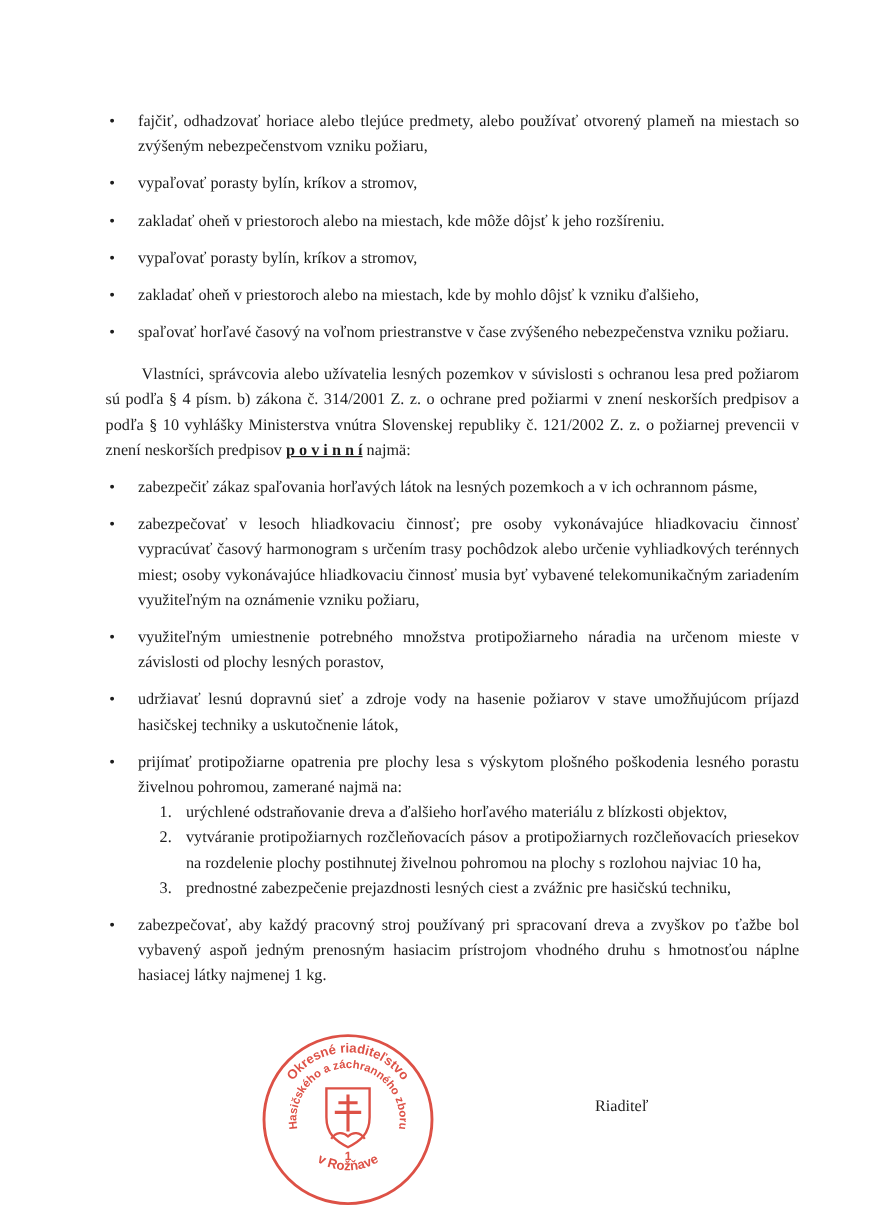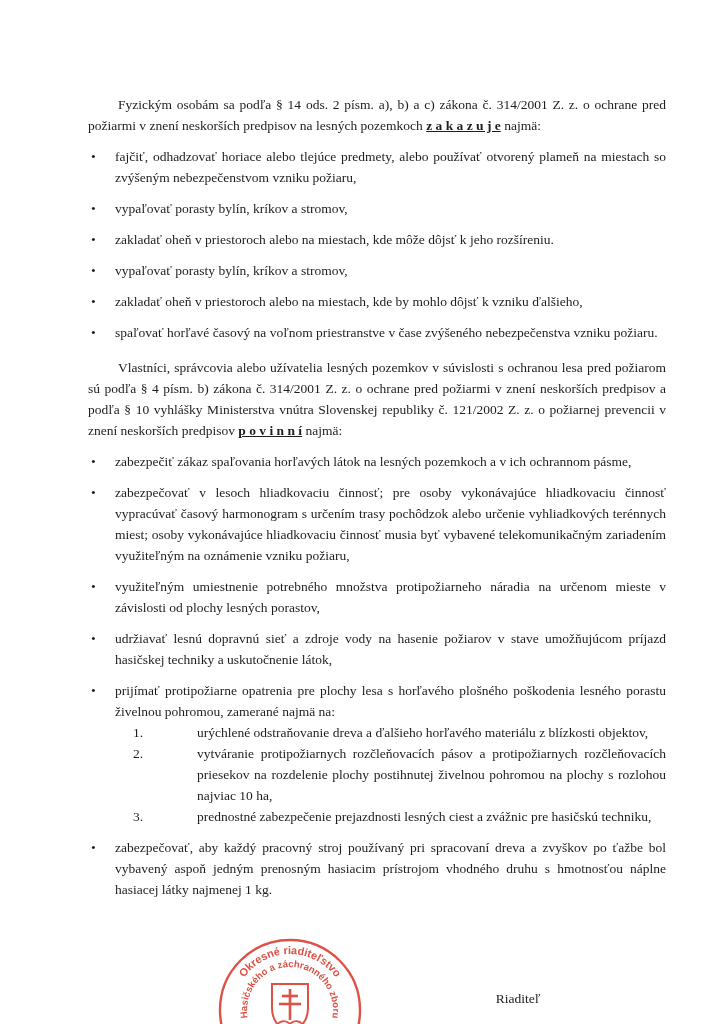--- a/index.html
+++ b/index.html
@@ -38,21 +38,21 @@
     flex: 1;
     text-align: justify;
   }
   .numbered { margin: 0 0 0 18px; }
   .numrow { display: flex; }
   .numrow .nmark {
     width: 22px;
     flex-shrink: 0;
     text-align: left;
   }
-  .numrow .ntext { flex: 1; text-align: justify; margin-left: 42px; }
+  .numrow .ntext { flex: 1; text-align: justify; }
 
   .footer { position: relative; height: 230px; margin-top: 16px; }
 
   .stamp {
     position: absolute;
     left: 126px; top: 16px;
     width: 152px; height: 156px;
   }
   .sig-block {
     position: absolute;
@@ -60,21 +60,20 @@
     width: 352px;
     text-align: center;
     line-height: 21.5px;
   }
 </style>
 </head>
 <body>
 
 <div class="page">
 
-  <p class="para"><span>Fyzickým osobám sa podľa § 14 ods. 2  písm. a), b) a c) zákona č. 314/2001 Z. z. o ochrane pred požiarmi v znení neskorších predpisov na lesných pozemkoch </span><span class="kw">z a k a z u j e</span><span>  najmä:</span></p>
 
   <div class="bullets">
     <div class="bullet">
       <span class="marker">•</span>
       <span class="btext">fajčiť, odhadzovať horiace alebo tlejúce predmety, alebo používať otvorený plameň na miestach so zvýšeným nebezpečenstvom vzniku požiaru,</span>
     </div>
     <div class="bullet">
       <span class="marker">•</span>
       <span class="btext">vypaľovať porasty bylín, kríkov a stromov,</span>
     </div>
@@ -116,21 +115,21 @@
       <span class="btext">využiteľným umiestnenie potrebného množstva protipožiarneho náradia na určenom mieste v závislosti od plochy lesných porastov,</span>
     </div>
     <div class="bullet">
       <span class="marker">•</span>
       <span class="btext">udržiavať lesnú dopravnú sieť a zdroje vody na hasenie požiarov v stave umožňujúcom príjazd hasičskej techniky a uskutočnenie látok,</span>
     </div>
 
     <div class="bullet">
       <span class="marker">•</span>
       <span class="btext">
-        <span>prijímať  protipožiarne opatrenia pre plochy lesa s horľavého plošného poškodenia lesného porastu živelnou pohromou, zamerané najmä na:</span>
+        <span>prijímať  protipožiarne opatrenia pre plochy lesa s výskytom plošného poškodenia lesného porastu živelnou pohromou, zamerané najmä na:</span>
         <span class="numbered" style="display:block;">
           <span class="numrow">
             <span class="nmark">1.</span>
             <span class="ntext">urýchlené odstraňovanie dreva a ďalšieho horľavého materiálu z blízkosti objektov,</span>
           </span>
           <span class="numrow">
             <span class="nmark">2.</span>
             <span class="ntext">vytváranie protipožiarnych rozčleňovacích pásov a protipožiarnych rozčleňovacích priesekov na rozdelenie plochy postihnutej živelnou pohromou na plochy s rozlohou najviac 10 ha,</span>
           </span>
           <span class="numrow">

